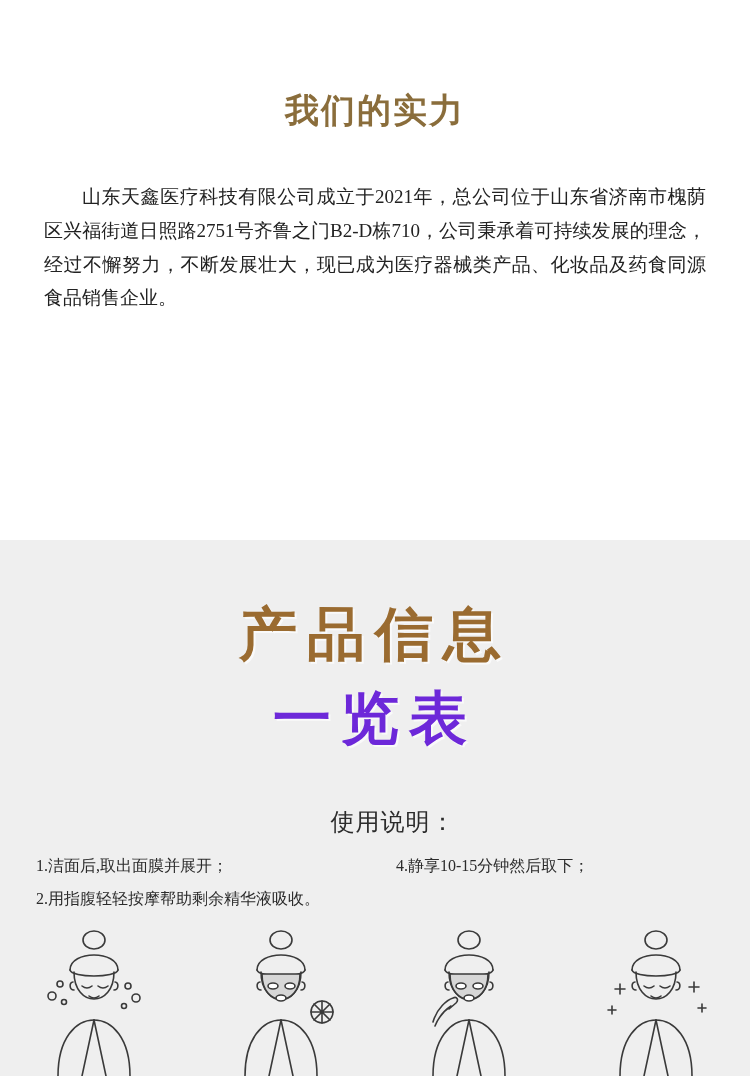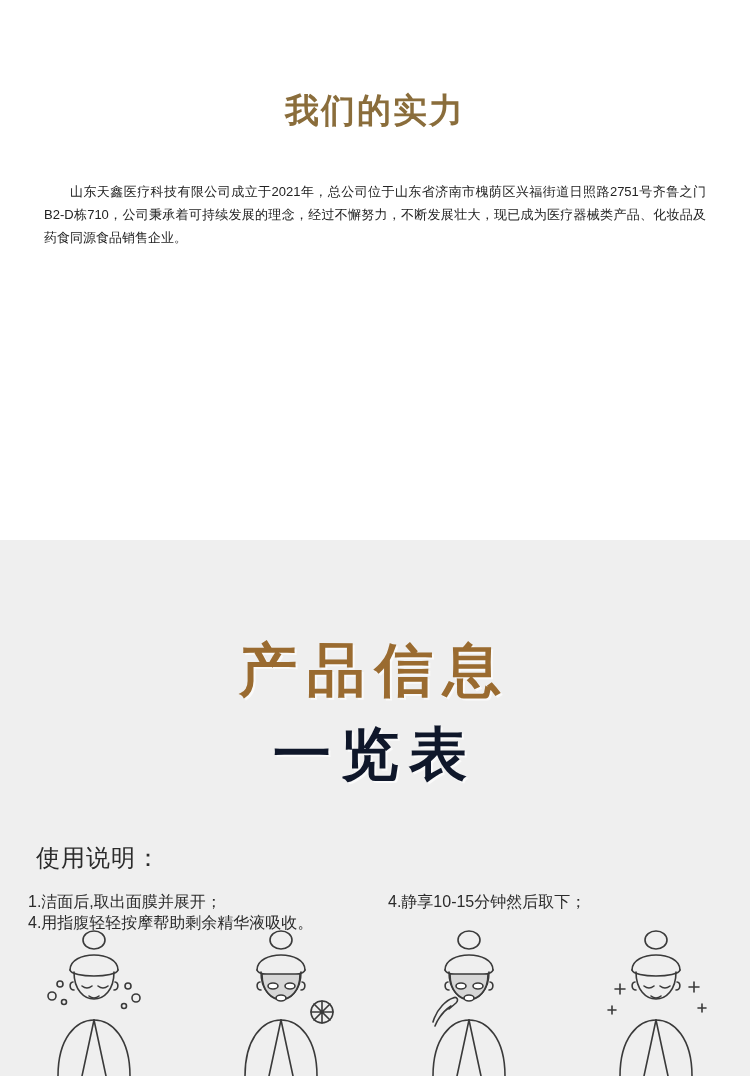--- a/index.html
+++ b/index.html
@@ -10,20 +10,21 @@
     width: 750px;
     height: 1076px;
     font-family: "Liberation Sans", sans-serif;
     background: #ffffff;
     overflow: hidden;
   }
   .page {
     position: relative;
     width: 750px;
     height: 792px;
+    font-family: Liberation Serif, serif;
   }
 
   
   .section-strength {
     background: #ffffff;
     padding: 0 0 0 0;
     height: 540px;
     box-sizing: border-box;
   }
   .strength-title {
@@ -32,71 +33,73 @@
     font-size: 34px;
     font-weight: bold;
     letter-spacing: 2px;
     padding-top: 88px;
     margin: 0;
   }
   .strength-body {
     margin: 0;
     padding: 46px 44px 0 44px;
     color: #222222;
-    font-size: 13px;
+    font-size: 19px;
     line-height: 1.78;
     text-align: justify;
   }
   .strength-body p {
     margin: 0 0 18px 0;
     text-indent: 2em;
   }
 
   
   .section-product {
     position: relative;
     background: #efefef;
     height: 536px;
     box-sizing: border-box;
     overflow: hidden;
   }
   .product-title {
     text-align: center;
-    padding-top: 92px;
+    padding-top: 56px;
   }
   .product-title .line1 {
     display: block;
     font-size: 58px;
     font-weight: bold;
     color: #9a6b30;
     letter-spacing: 10px;
     text-shadow: 2px 2px 0 rgba(255,255,255,0.65);
   }
   .product-title .line2 {
     display: block;
     font-size: 58px;
     font-weight: bold;
-    color: #0f172a;
+    color: #6d28d9;
     letter-spacing: 10px;
     margin-top: 6px;
     text-shadow: 2px 2px 0 rgba(255,255,255,0.65);
   }
 
   .usage-heading {
     margin: 0;
     padding: 48px 0 0 36px;
     font-size: 24px;
     color: #2b2b2b;
     font-weight: normal;
     letter-spacing: 1px;
+    text-align: center;
   }
   .usage-grid {
-    padding: 18px 30px 0 28px;
+    padding: 18px 30px 0 36px;
     display: grid;
     grid-template-columns: 360px 1fr;
+    row-gap: 12px;
     font-size: 16px;
     color: #2b2b2b;
   }
   .usage-grid div {
     white-space: nowrap;
   }
 
   .steps-row {
     position: absolute;
     left: 0;
@@ -129,21 +132,21 @@
     <div class="product-title">
       <span class="line1">产品信息</span>
       <span class="line2">一览表</span>
     </div>
 
     <h2 class="usage-heading">使用说明：</h2>
 
     <div class="usage-grid">
       <div>1.洁面后,取出面膜并展开；</div>
       <div>4.静享10-15分钟然后取下；</div>
-      <div>4.用指腹轻轻按摩帮助剩余精华液吸收。</div>
+      <div>2.用指腹轻轻按摩帮助剩余精华液吸收。</div>
     </div>
 
     <div class="steps-row">
 
       <svg class="step-fig" viewBox="0 0 160 150">
         <g fill="none" stroke="#3a3a3a" stroke-width="1.6" stroke-linecap="round" stroke-linejoin="round">
 
           <ellipse cx="80" cy="14" rx="11" ry="9"></ellipse>
 
           <path d="M56 44 C56 24 104 24 104 44"></path>

